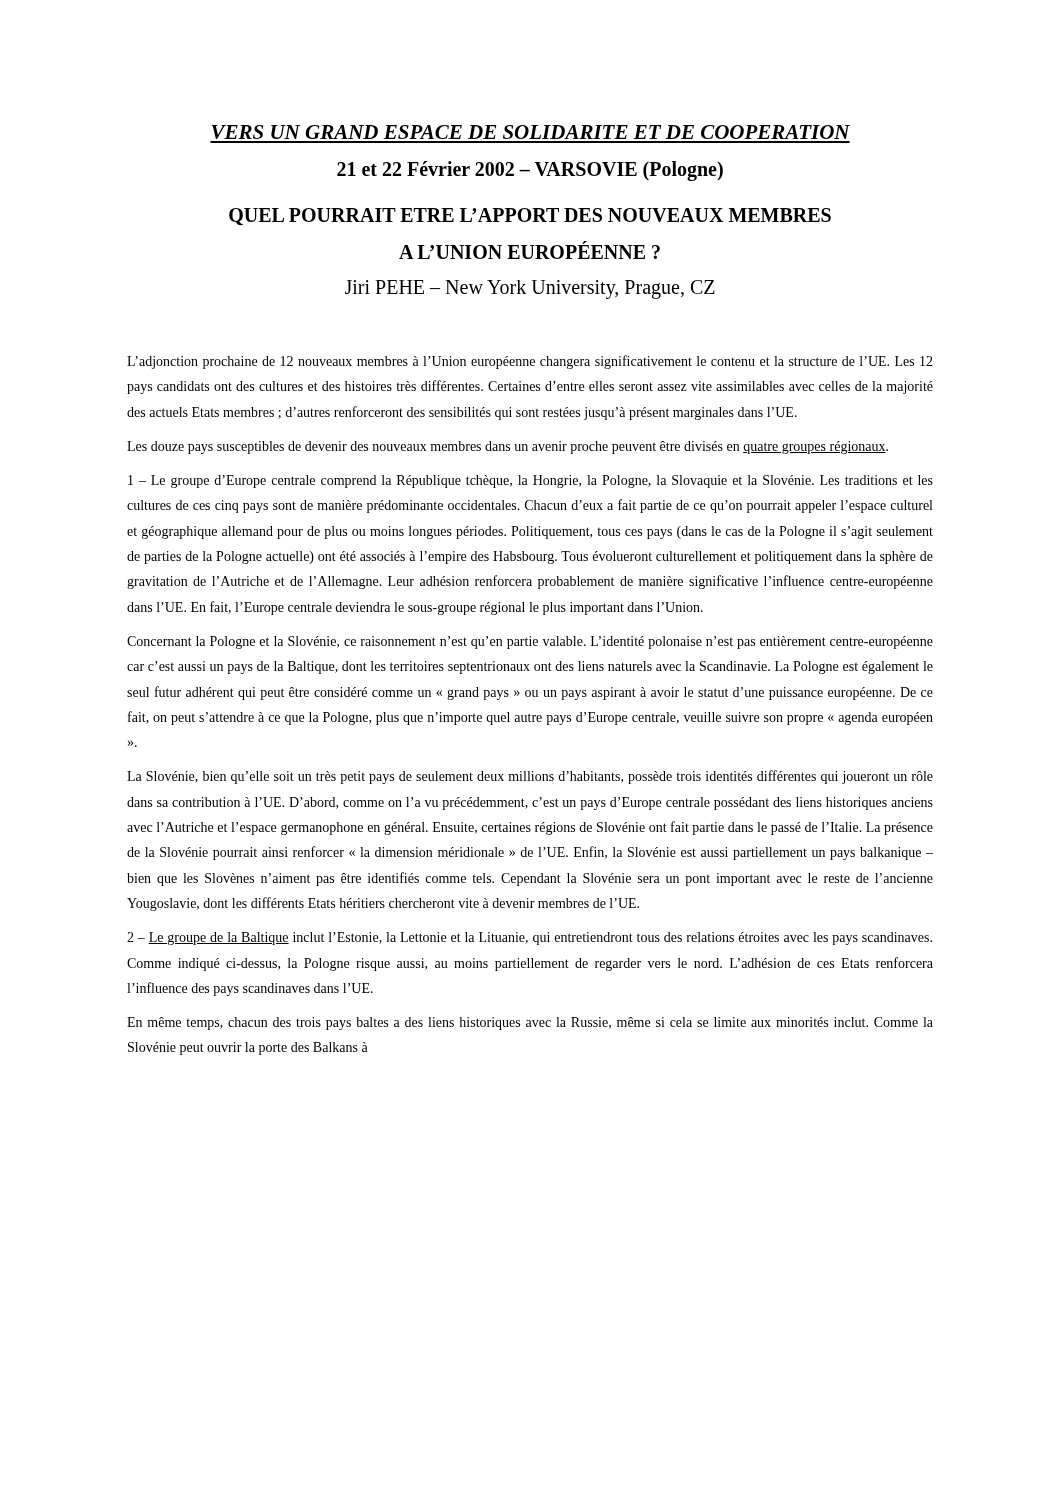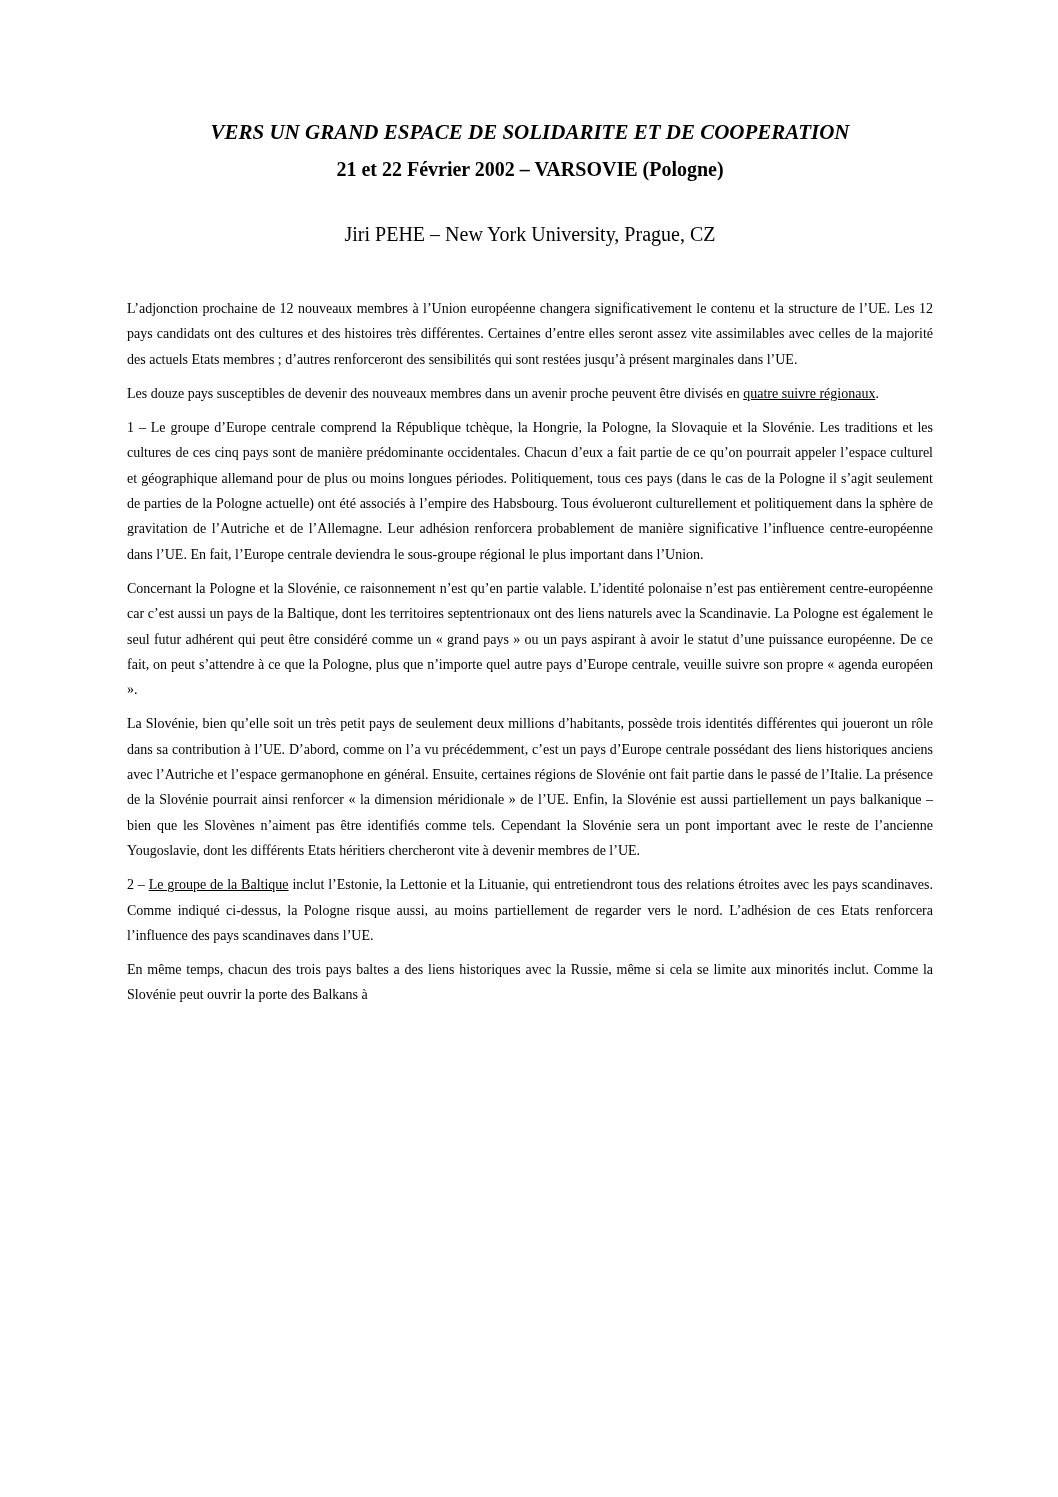--- a/index.html
+++ b/index.html
@@ -17,29 +17,30 @@
     position: absolute;
     top: 120px;
     left: 127px;
     width: 806px;
   }
   .doc-title {
     font-size: 21px;
     line-height: 24px;
     font-weight: bold;
     font-style: italic;
+    text-decoration: underline;
     text-align: center;
     margin: 0 0 13px 0;
   }
   .doc-subtitle {
     font-size: 20px;
     line-height: 24px;
     font-weight: bold;
     text-align: center;
-    margin: 0 0 41px 0;
+    margin: 0 0 22px 0;
   }
   .doc-heading {
     font-size: 20px;
     line-height: 24px;
     font-weight: bold;
     text-align: center;
     margin: 0 0 13px 0;
   }
   .doc-heading.second { margin-bottom: 11px; }
   .doc-author {
@@ -56,24 +57,26 @@
   }
   .underline { text-decoration: underline; }
 </style>
 </head>
 <body>
 
 <div class="page">
   <div class="content">
     <p class="doc-title">VERS UN GRAND ESPACE DE SOLIDARITE ET DE COOPERATION</p>
     <p class="doc-subtitle">21 et 22 Février 2002 – VARSOVIE (Pologne)</p>
+    <p class="doc-heading">QUEL POURRAIT ETRE L’APPORT DES NOUVEAUX MEMBRES</p>
+    <p class="doc-heading second">A L’UNION EUROPÉENNE ?</p>
     <p class="doc-author">Jiri PEHE – New York University, Prague, CZ</p>
     <div>
         <p class="para"><span>L’adjonction prochaine de 12 nouveaux membres à l’Union européenne changera significativement le contenu et la structure de l’UE. Les 12 pays candidats ont des cultures et des histoires très différentes. Certaines d’entre elles seront assez vite assimilables avec celles de la majorité des actuels Etats membres ; d’autres renforceront des sensibilités qui sont restées jusqu’à présent marginales dans l’UE.</span></p>
-        <p class="para"><span>Les douze pays susceptibles de devenir des nouveaux membres dans un avenir proche peuvent être divisés en </span><span class="underline">quatre suivre régionaux</span><span>.</span></p>
+        <p class="para"><span>Les douze pays susceptibles de devenir des nouveaux membres dans un avenir proche peuvent être divisés en </span><span class="underline">quatre groupes régionaux</span><span>.</span></p>
         <p class="para"><span>1 – Le groupe d’Europe centrale comprend la République tchèque, la Hongrie, la Pologne, la Slovaquie et la Slovénie. Les traditions et les cultures de ces cinq pays sont de manière prédominante occidentales. Chacun d’eux a fait partie de ce qu’on pourrait appeler l’espace culturel et géographique allemand pour de plus ou moins longues périodes. Politiquement, tous ces pays (dans le cas de la Pologne il s’agit seulement de parties de la Pologne actuelle) ont été associés à l’empire des Habsbourg. Tous évolueront culturellement et politiquement dans la sphère de gravitation de l’Autriche et de l’Allemagne. Leur adhésion renforcera probablement de manière significative l’influence centre-européenne dans l’UE. En fait, l’Europe centrale deviendra le sous-groupe régional le plus important dans l’Union.</span></p>
         <p class="para"><span>Concernant la Pologne et la Slovénie, ce raisonnement n’est qu’en partie valable. L’identité polonaise n’est pas entièrement centre-européenne car c’est aussi un pays de la Baltique, dont les territoires septentrionaux ont des liens naturels avec la Scandinavie. La Pologne est également le seul futur adhérent qui peut être considéré comme un « grand pays » ou un pays aspirant à avoir le statut d’une puissance européenne. De ce fait, on peut s’attendre à ce que la Pologne, plus que n’importe quel autre pays d’Europe centrale, veuille suivre son propre « agenda européen ».</span></p>
         <p class="para"><span>La Slovénie, bien qu’elle soit un très petit pays de seulement deux millions d’habitants, possède trois identités différentes qui joueront un rôle dans sa contribution à l’UE. D’abord, comme on l’a vu précédemment, c’est un pays d’Europe centrale possédant des liens historiques anciens avec l’Autriche et l’espace germanophone en général. Ensuite, certaines régions de Slovénie ont fait partie dans le passé de l’Italie. La présence de la Slovénie pourrait ainsi renforcer « la dimension méridionale » de l’UE. Enfin, la Slovénie est aussi partiellement un pays balkanique – bien que les Slovènes n’aiment pas être identifiés comme tels. Cependant la Slovénie sera un pont important avec le reste de l’ancienne Yougoslavie, dont les différents Etats héritiers chercheront vite à devenir membres de l’UE.</span></p>
         <p class="para"><span>2 – </span><span class="underline">Le groupe de la Baltique</span><span> inclut l’Estonie, la Lettonie et la Lituanie, qui entretiendront tous des relations étroites avec les pays scandinaves. Comme indiqué ci-dessus, la Pologne risque aussi, au moins partiellement de regarder vers le nord. L’adhésion de ces Etats renforcera l’influence des pays scandinaves dans l’UE.</span></p>
         <p class="para"><span>En même temps, chacun des trois pays baltes a des liens historiques avec la Russie, même si cela se limite aux minorités inclut. Comme la Slovénie peut ouvrir la porte des Balkans à</span></p>
       </div>
   </div>
 </div>
 
 </body></html>

